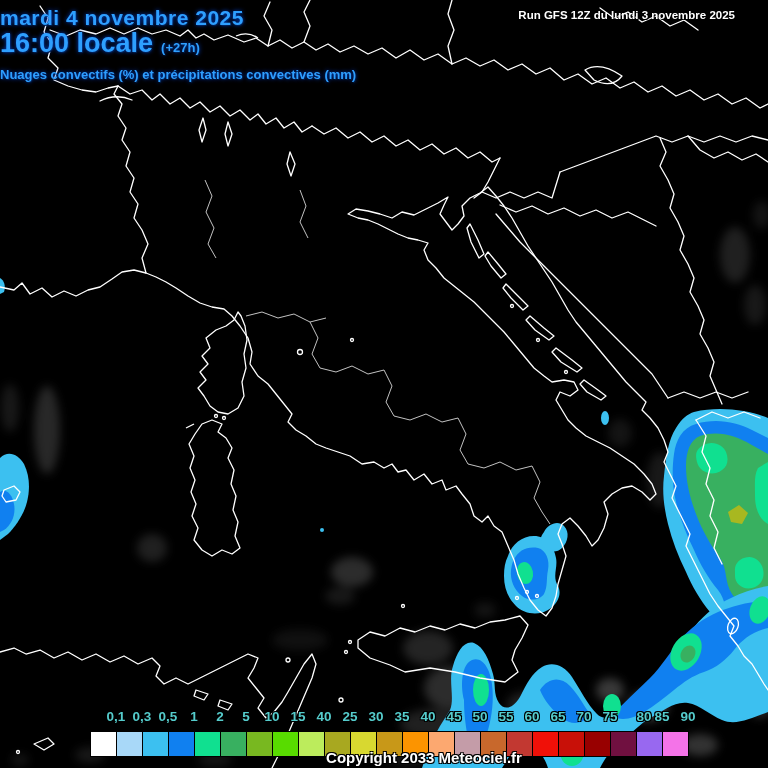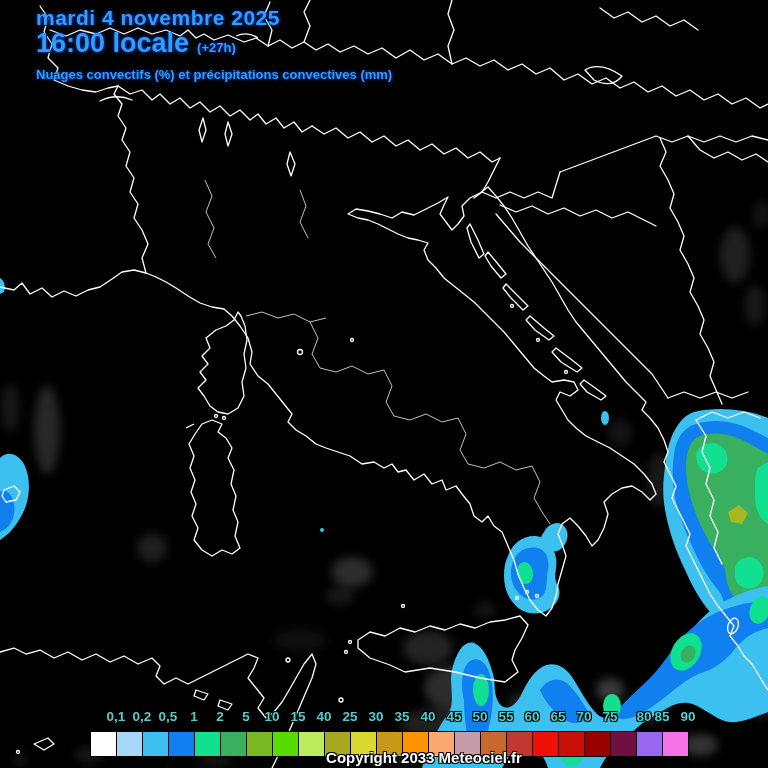--- a/index.html
+++ b/index.html
@@ -1,20 +1,20 @@
 <!DOCTYPE html>
 <html style="--accent: #2E9FFF; --legendTxt: #55CCCC; --pal-coast: #FFFFFF; --pal-cloud: #C8C8C8; --pal-p01: #A8D8F8; --pal-p02: #3CC0F0; --pal-p05: #1080F0; --pal-p1: #10E090; --pal-p2: #38B060; --pal-p5: #A8B820;"><head>
 <meta charset="utf-8">
 <style>
   html,body{margin:0;padding:0;background:#000;}
   .stage{position:relative;width:768px;height:768px;background:#000;overflow:hidden;
          font-family:"Liberation Sans", sans-serif;}
   .stage svg{position:absolute;left:0;top:0;}
-  .hdr{position:absolute;left:7px;color:var(--accent,#2E9FFF);font-weight:bold;white-space:nowrap;
-       text-shadow:0 0 4px rgba(0,70,220,.95), 1px 1px 0 #012;padding-left:29px;}
+  .hdr{position:absolute;left:0;color:var(--accent,#2E9FFF);font-weight:bold;white-space:nowrap;
+       text-shadow:0 0 4px rgba(0,70,220,.95), 1px 1px 0 #012;}
   .hdr-date{top:6px;font-size:21px;letter-spacing:.5px;}
   .hdr-time{top:28px;font-size:27px;}
   .hdr-offset{font-size:13px;font-weight:bold;margin-left:8px;}
   .hdr-sub{top:67px;font-size:13px;}
   .run-info{position:absolute;top:9px;right:33px;color:#fff;font-weight:bold;font-size:11.5px;
             text-shadow:1px 1px 0 #000;}
   .legend{position:absolute;left:90px;top:731px;display:flex;border:1px solid #000;}
   .legend .cell{width:25px;height:24px;border-right:1px solid #000;}
   .legend .cell:last-child{border-right:none;}
   .legend-labels{position:absolute;left:0;top:709px;width:768px;height:20px;}
@@ -197,24 +197,25 @@
       <path d="M 468,464 L 484,468 500,462 516,470 532,466"></path>
       <path d="M 532,466 L 540,482 534,498 542,512 550,524"></path>
     </g>
   </svg>
 
   <div class="hdr hdr-date">mardi 4 novembre 2025</div>
   <div class="hdr hdr-time">
     <span>16:00 locale</span><span class="hdr-offset">(+27h)</span>
   </div>
   <div class="hdr hdr-sub">Nuages convectifs (%) et précipitations convectives (mm)</div>
+  <div class="run-info">Run GFS 12Z du lundi 3 novembre 2025</div>
 
   <div class="legend-labels">
       <span style="left: 116px;">0,1</span>
-      <span style="left: 142px;">0,2</span>
+      <span style="left: 142px;">0,3</span>
       <span style="left: 168px;">0,5</span>
       <span style="left: 194px;">1</span>
       <span style="left: 220px;">2</span>
       <span style="left: 246px;">5</span>
       <span style="left: 272px;">10</span>
       <span style="left: 298px;">15</span>
       <span style="left: 324px;">40</span>
       <span style="left: 350px;">25</span>
       <span style="left: 376px;">30</span>
       <span style="left: 402px;">35</span>

